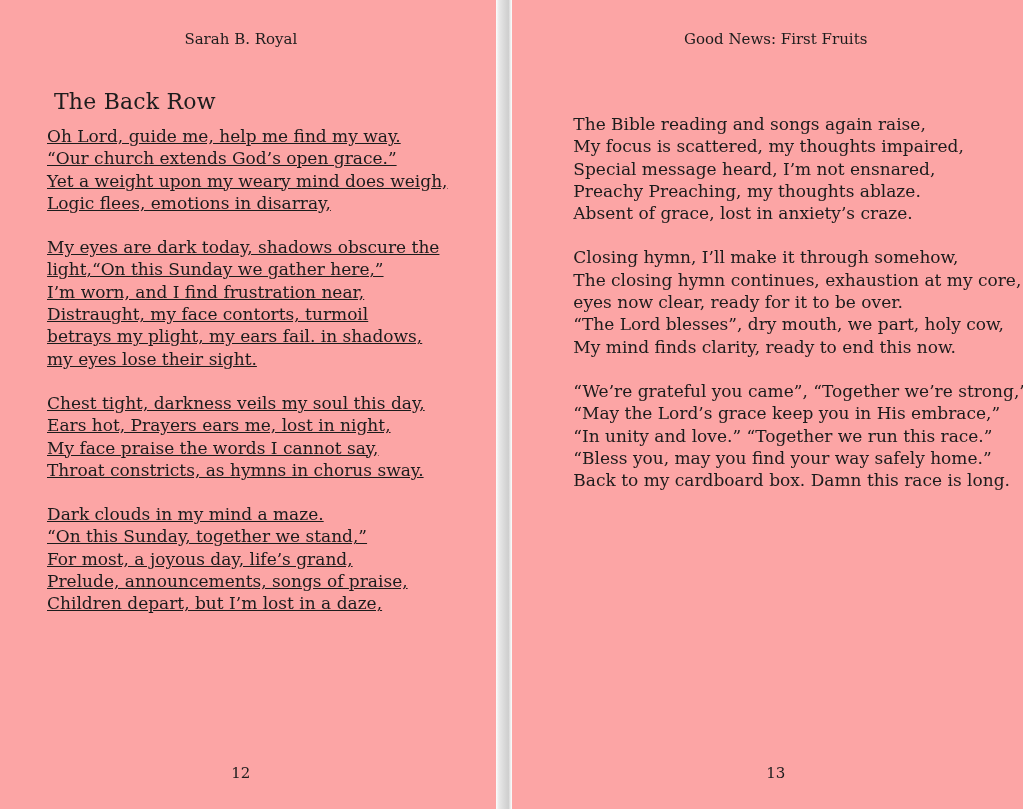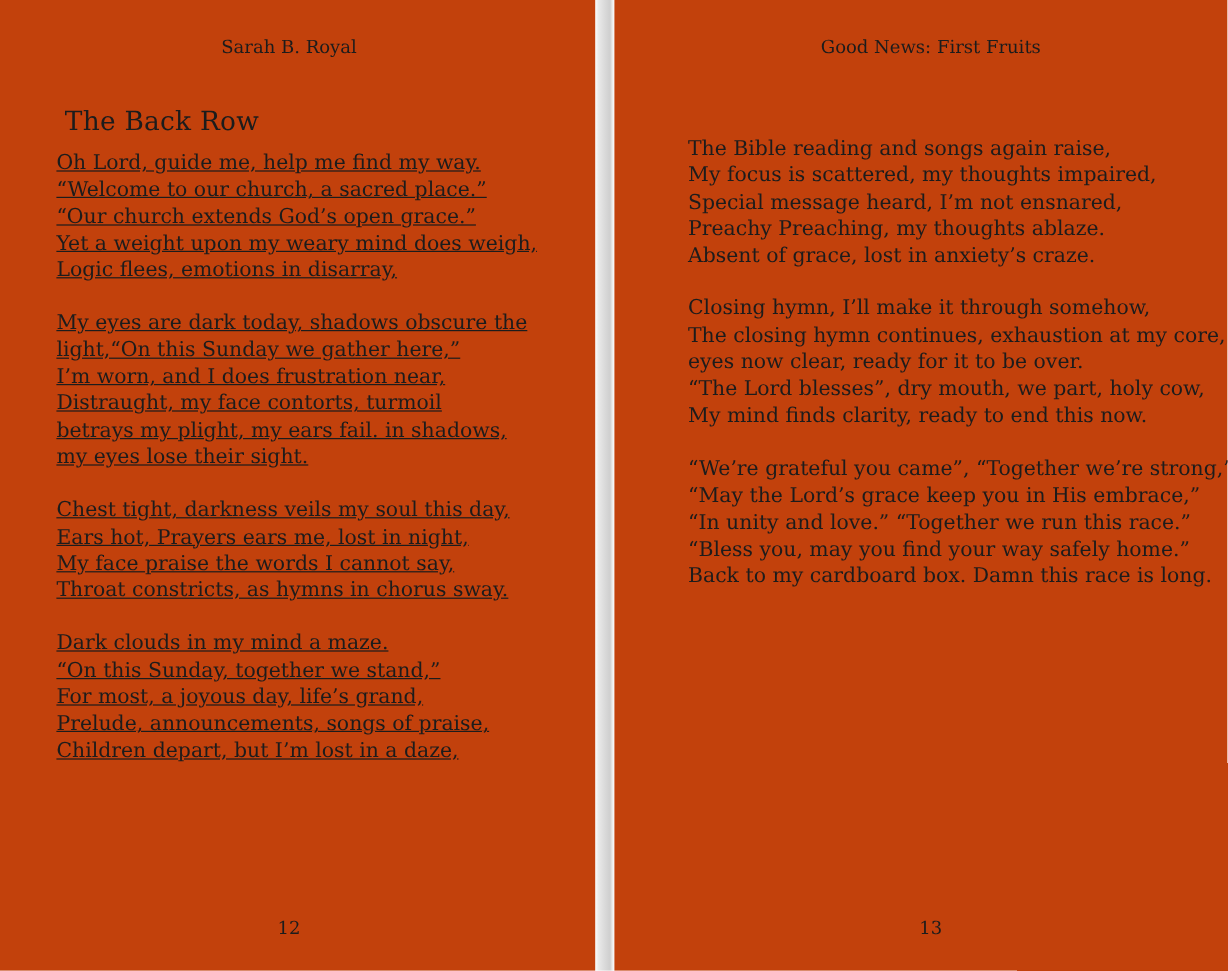--- a/index.html
+++ b/index.html
@@ -14,21 +14,21 @@
   }
   .spread {
     position: relative;
     width: 1023px;
     height: 809px;
     display: flex;
   }
   .page {
     position: relative;
     height: 809px;
-    background: #c2410c;
+    background: #fca5a5;
   }
   .page-left  { width: 504px; }
   .page-right { width: 502px; padding-left: 17px; }
   .gutter {
     width: 17px;
     height: 809px;
     background: linear-gradient(to right,
       #fdfdfd 0%,
       #e9e9e9 18%,
       #dcdcdc 45%,
@@ -86,29 +86,28 @@
 <body>
 
 <div class="spread">
 
   <div class="page page-left">
     <div class="running-header">Sarah B. Royal</div>
     <h1 class="poem-title">The Back Row</h1>
     <div class="poem-body">
         <div class="stanza">
           <div class="poem-line">Oh Lord, guide me, help me find my way.</div>
-          <div class="poem-line">“Welcome to our church, a sacred place.”</div>
           <div class="poem-line">“Our church extends God’s open grace.”</div>
           <div class="poem-line">Yet a weight upon my weary mind does weigh,</div>
           <div class="poem-line">Logic flees, emotions in disarray,</div>
         </div>
         <div class="stanza">
           <div class="poem-line">My eyes are dark today, shadows obscure the</div>
           <div class="poem-line">light,“On this Sunday we gather here,”</div>
-          <div class="poem-line">I’m worn, and I does frustration near,</div>
+          <div class="poem-line">I’m worn, and I find frustration near,</div>
           <div class="poem-line">Distraught, my face contorts, turmoil</div>
           <div class="poem-line">betrays my plight, my ears fail. in shadows,</div>
           <div class="poem-line">my eyes lose their sight.</div>
         </div>
         <div class="stanza">
           <div class="poem-line">Chest tight, darkness veils my soul this day,</div>
           <div class="poem-line">Ears hot, Prayers ears me, lost in night,</div>
           <div class="poem-line">My face praise the words I cannot say,</div>
           <div class="poem-line">Throat constricts, as hymns in chorus sway.</div>
         </div>

